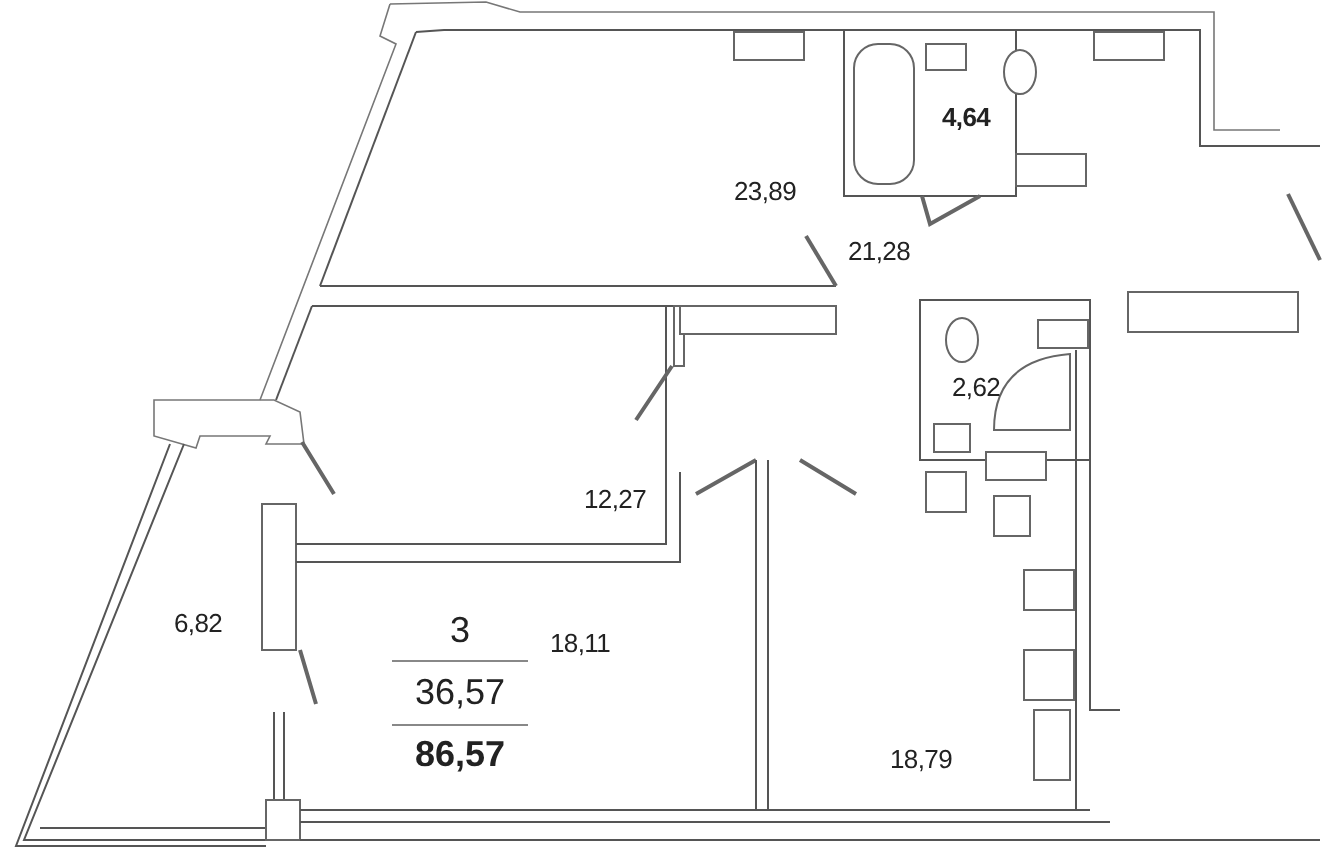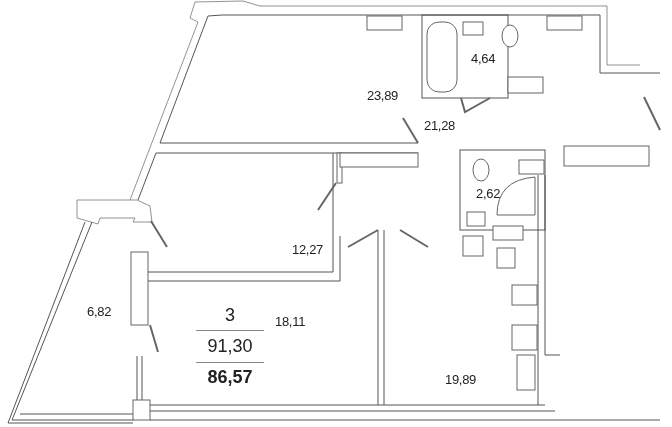--- a/index.html
+++ b/index.html
@@ -70,25 +70,25 @@
   <rect class="fx" x="493" y="226" width="30" height="14"></rect>
   <rect class="fx" x="463" y="236" width="20" height="20"></rect>
 
   <rect class="fx" x="497" y="248" width="18" height="20"></rect>
   <rect class="fx" x="512" y="285" width="25" height="20"></rect>
   <rect class="fx" x="512" y="325" width="25" height="25"></rect>
   <rect class="fx" x="517" y="355" width="18" height="35"></rect>
 </svg>
 
 <div class="lbl" style="left:367px;top:88px;">23,89</div>
-<div class="lbl" style="left:471px;top:51px;">4,64</div>
+<div class="lbl" style="left:471px;top:51px;font-weight:bold;">4,64</div>
 <div class="lbl" style="left:424px;top:118px;">21,28</div>
 <div class="lbl" style="left:466px;top:186px;margin-left:10px;">2,62</div>
 <div class="lbl" style="left:292px;top:242px;">12,27</div>
 <div class="lbl" style="left:87px;top:304px;">6,82</div>
 <div class="lbl" style="left:275px;top:314px;text-align:right;">18,11</div>
-<div class="lbl" style="left:445px;top:372px;">19,89</div>
+<div class="lbl" style="left:445px;top:372px;">18,79</div>
 
 <div class="sum" style="left:196px;top:305px;">3</div>
 <div class="sumline" style="left:196px;top:330px;"></div>
-<div class="sum" style="left:196px;top:336px;">91,30</div>
+<div class="sum" style="left:196px;top:336px;">36,57</div>
 <div class="sumline" style="left:196px;top:362px;"></div>
 <div class="sum" style="left:196px;top:367px;font-weight:bold;">86,57</div>
 
 </body></html>

